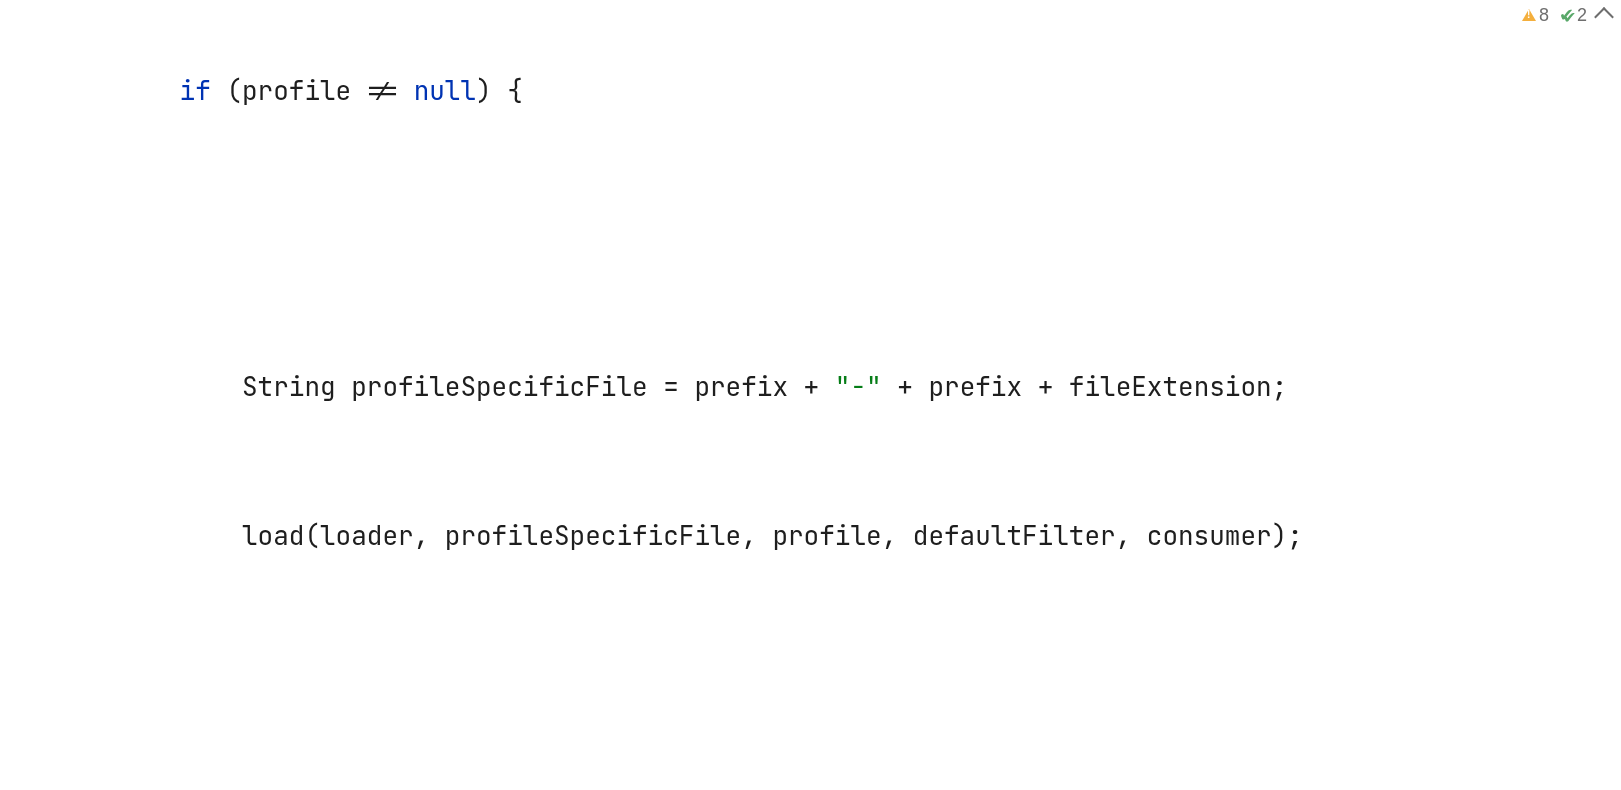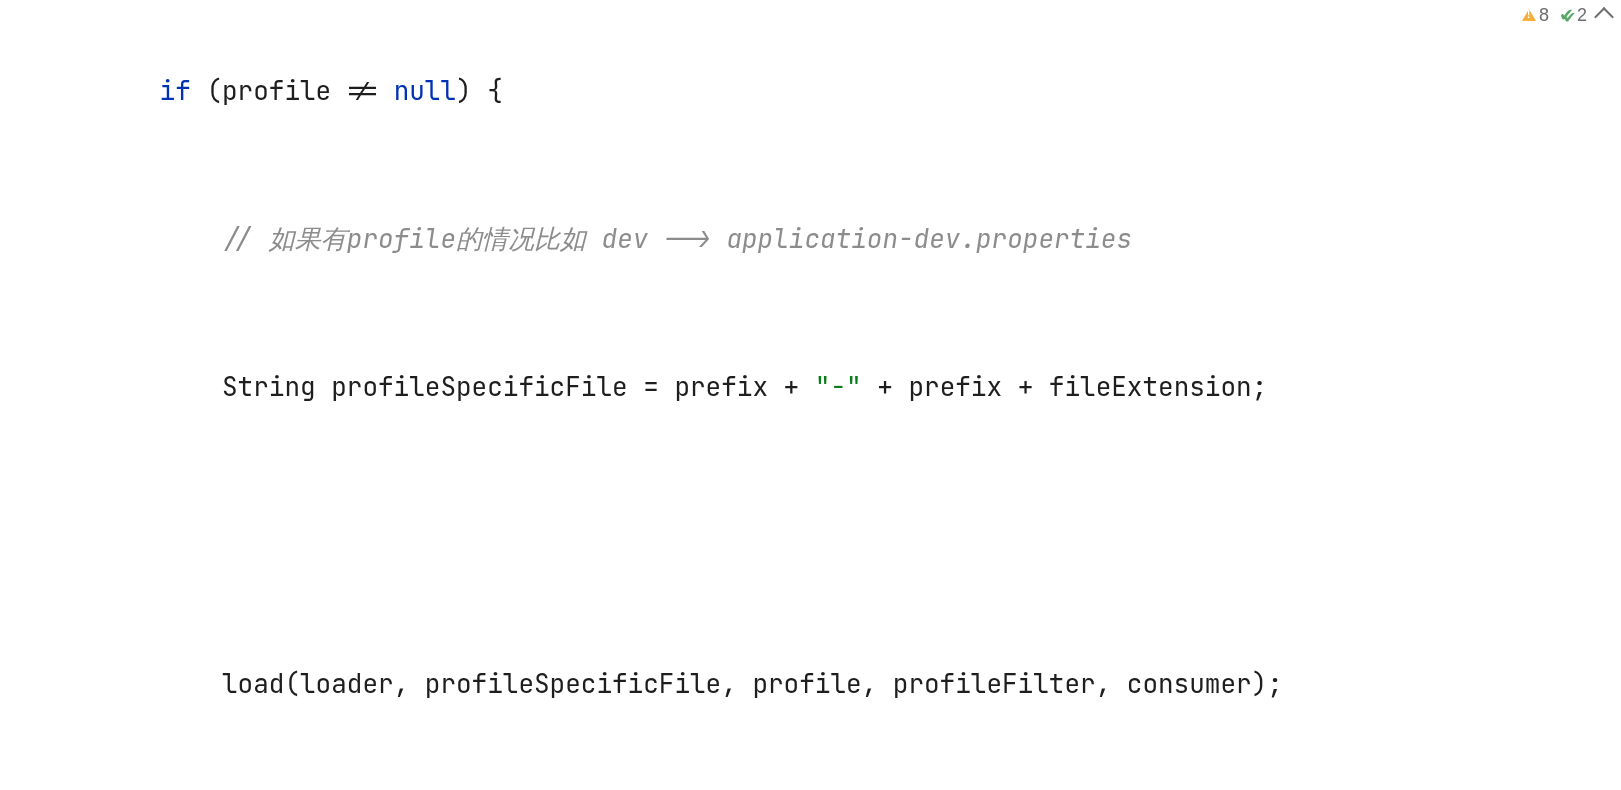--- a/index.html
+++ b/index.html
@@ -18,21 +18,22 @@
     position: absolute;
     top: 0;
     left: 0;
     white-space: pre;
     line-height: 1.9;
   }
   .line {
     display: block;
     height: 49.5px;
     line-height: 49.5px;
-    padding-left: 66px;
+    padding-left: 52px;
+    margin-left: 34px;
   }
   .kw { color: #0033b3; }        
   .nul { color: #0033b3; }        
   .str { color: #067d17; }        
   .cmt { color: #8c8c8c; font-style: italic; }
 
   
   .inspections {
     position: absolute;
     top: 4px;
@@ -99,24 +100,24 @@
   </div>
   <div class="insp-item">
     <span class="check"></span>
     <span>2</span>
   </div>
   <div class="chev-up"></div>
 </div>
 
 <div class="editor" style="top:-33px;">
   <span class="line"><span>      </span><span class="kw">if</span><span> (profile != </span><span class="nul">null</span><span>) {</span></span>
-  <span class="line"><span>          </span><span class="cmt">// 如果有profile的情况比如 dev --&gt; application-dev.properties</span></span>
+  <span class="line"><span>          </span></span>
   <span class="line"><span>          </span><span>String profileSpecificFile = prefix + </span><span class="str">"-"</span><span> + prefix + fileExtension;</span></span>
+  <span class="line"><span>          </span><span>load(loader, profileSpecificFile, profile, defaultFilter, consumer);</span></span>
   <span class="line"><span>          </span></span>
-  <span class="line"><span>          </span><span>load(loader, profileSpecificFile, profile, profileFilter, consumer);</span></span>
   
   
   
   
   
   
   
   
   
   

